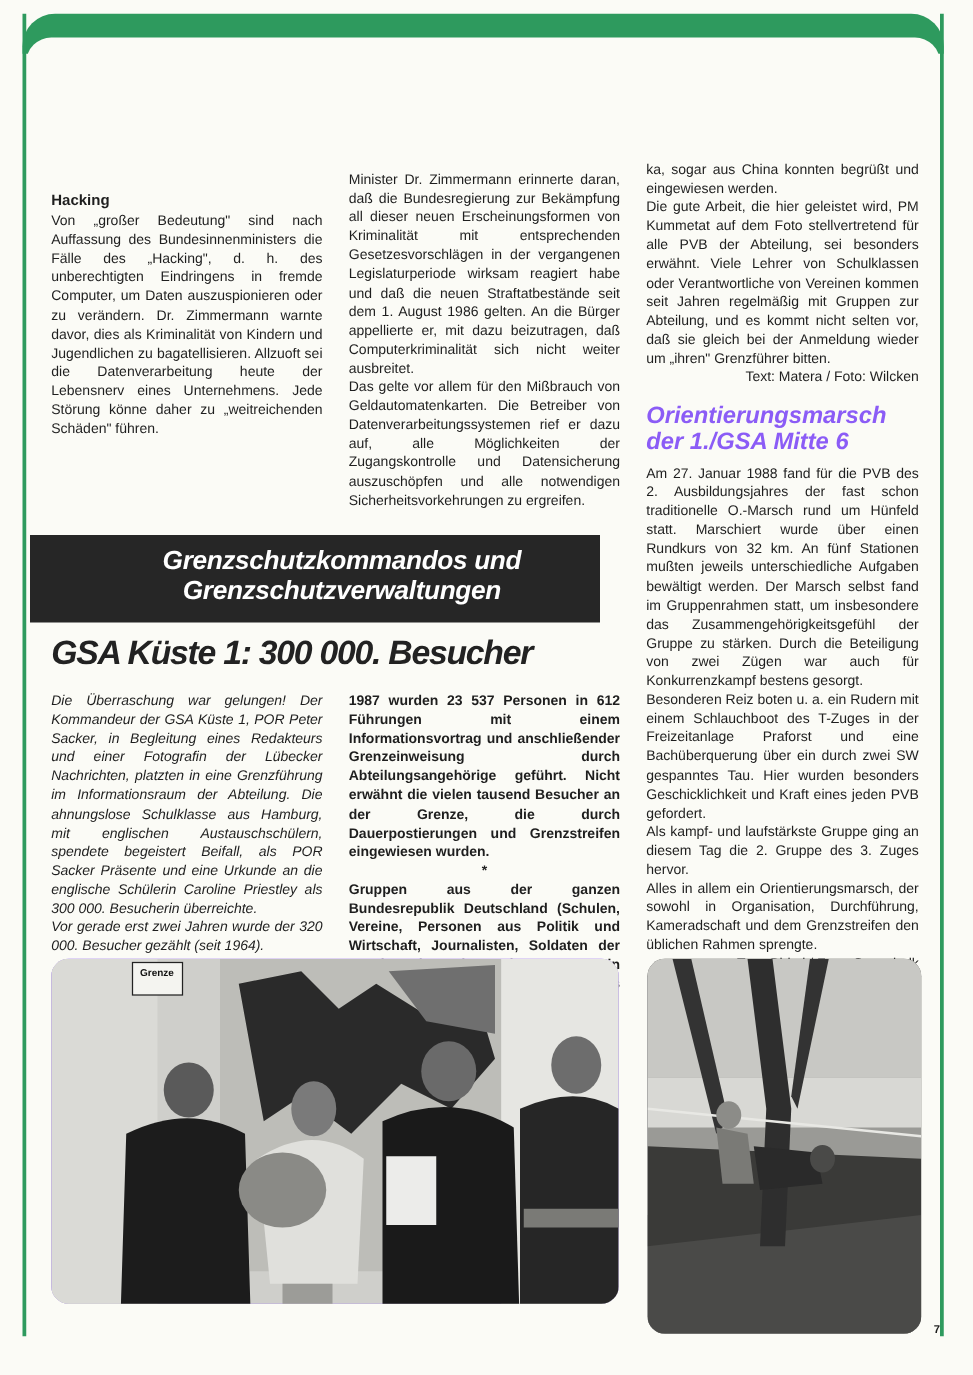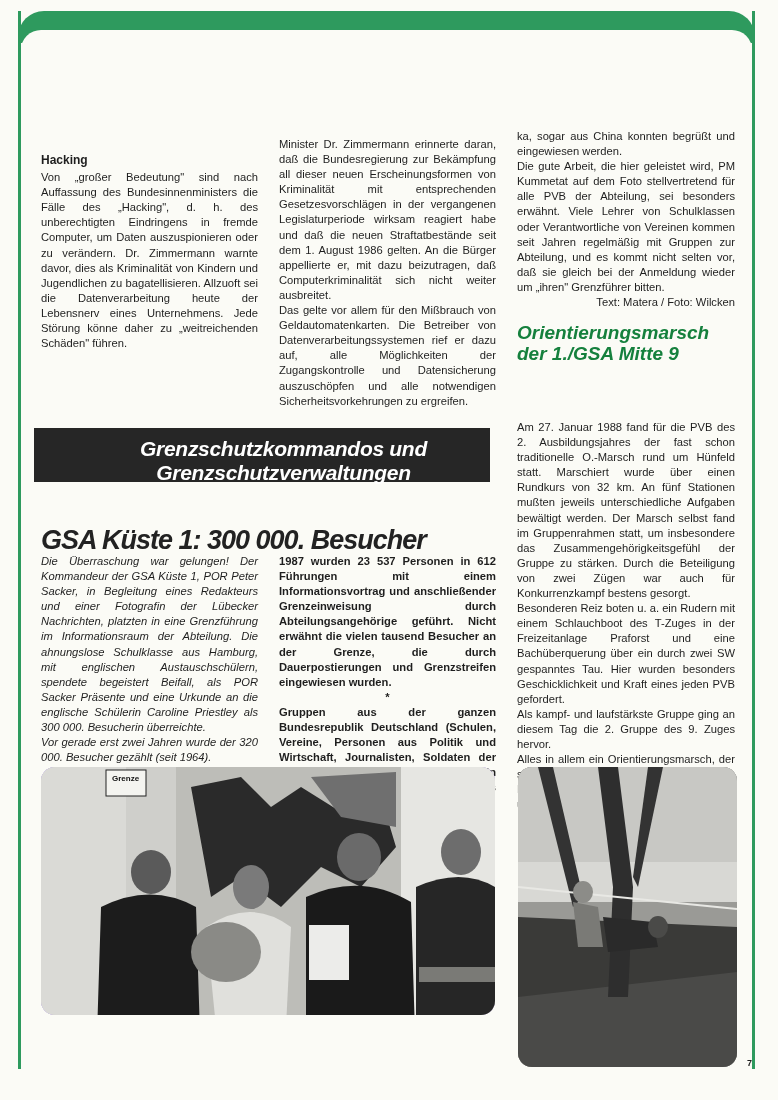--- a/index.html
+++ b/index.html
@@ -24,41 +24,41 @@
   }
   .col {
     position: absolute; font-size: 11.2px; line-height: 15.1px;
     text-align: justify; hyphens: manual;
   }
   .col p { margin: 0; }
   .col h4 { margin: 16px 0 2px 0; font-size: 12px; font-weight: bold; }
   .credit { text-align: right; }
   .center { text-align: center; }
   .banner {
-    position: absolute; left: 34px; top: 428px; width: 456px; height: 54px;
+    position: absolute; left: 24px; top: 428px; width: 456px; height: 70px;
     background: #262626; color: #fff;
     font-weight: bold; font-style: italic; font-size: 21px; line-height: 24px;
     text-align: center; padding-top: 9px; box-sizing: border-box;
     letter-spacing: -0.3px;
     padding-left: 43px;
   }
   .headline {
-    position: absolute; left: 41px; top: 525px;
+    position: absolute; left: 41px; top: 507px;
     font-weight: bold; font-style: italic; font-size: 27px; color: #222;
     letter-spacing: -1px;
   }
   .subhead {
     position: absolute; left: 517px; top: 322px;
     font-weight: bold; font-style: italic; font-size: 19px; line-height: 21px;
-    color: #15803d;
+    color: #8b5cf6;
   }
   .photo {
     position: absolute; border-radius: 14px; overflow: hidden;
   }
-  .photo1 { left: 41px; top: 767px; width: 454px; height: 248px; background: #8b5cf6; }
+  .photo1 { left: 41px; top: 767px; width: 454px; height: 276px; background: #8b5cf6; }
   .photo2 { left: 518px; top: 767px; width: 219px; height: 300px; background: #5b5b5b; }
   .pagenum {
     position: absolute; left: 747px; top: 1058px; font-size: 9px; font-weight: bold;
   }
 </style>
 </head>
 <body>
 
 <div class="frame-top"></div>
 <div class="frame-top-inner"></div>
@@ -75,28 +75,28 @@
 </div>
 
 <div class="col" style="left:517px; top:129px; width:218px;">
   <p>ka, sogar aus China konnten begrüßt und eingewiesen werden.</p>
   <p>Die gute Arbeit, die hier geleistet wird, PM Kummetat auf dem Foto stellvertretend für alle PVB der Abteilung, sei besonders erwähnt. Viele Lehrer von Schulklassen oder Verantwortliche von Vereinen kommen seit Jahren regelmäßig mit Gruppen zur Abteilung, und es kommt nicht selten vor, daß sie gleich bei der Anmeldung wieder um „ihren" Grenzführer bitten.</p>
   <p class="credit">Text: Matera / Foto: Wilcken</p>
 </div>
 
 <div class="subhead">
   <div>Orientierungsmarsch</div>
-  <div>der 1./GSA Mitte 9</div>
+  <div>der 1./GSA Mitte 6</div>
 </div>
 
-<div class="col" style="left:517px; top:372px; width:218px;margin-top:48px;">
+<div class="col" style="left:517px; top:372px; width:218px;">
   <p>Am 27. Januar 1988 fand für die PVB des 2. Ausbildungsjahres der fast schon traditionelle O.-Marsch rund um Hünfeld statt. Marschiert wurde über einen Rundkurs von 32 km. An fünf Stationen mußten jeweils unterschiedliche Aufgaben bewältigt werden. Der Marsch selbst fand im Gruppenrahmen statt, um insbesondere das Zusammengehörigkeitsgefühl der Gruppe zu stärken. Durch die Beteiligung von zwei Zügen war auch für Konkurrenzkampf bestens gesorgt.</p>
   <p>Besonderen Reiz boten u. a. ein Rudern mit einem Schlauchboot des T-Zuges in der Freizeitanlage Praforst und eine Bachüberquerung über ein durch zwei SW gespanntes Tau. Hier wurden besonders Geschicklichkeit und Kraft eines jeden PVB gefordert.</p>
-  <p>Als kampf- und laufstärkste Gruppe ging an diesem Tag die 2. Gruppe des 9. Zuges hervor.</p>
-  <p>Alles in allem ein Orientierungsmarsch, der sowohl in Organisation, Durchführung, Kameradschaft und dem Einsatzwillen den üblichen Rahmen sprengte.</p>
+  <p>Als kampf- und laufstärkste Gruppe ging an diesem Tag die 2. Gruppe des 3. Zuges hervor.</p>
+  <p>Alles in allem ein Orientierungsmarsch, der sowohl in Organisation, Durchführung, Kameradschaft und dem Grenzstreifen den üblichen Rahmen sprengte.</p>
   <p class="credit">Text: Birkel / Foto: Gottschalk</p>
 </div>
 
 <div class="banner">
   <div>Grenzschutzkommandos und</div>
   <div>Grenzschutzverwaltungen</div>
 </div>
 
 <div class="headline">GSA Küste 1:  300 000. Besucher</div>
 

